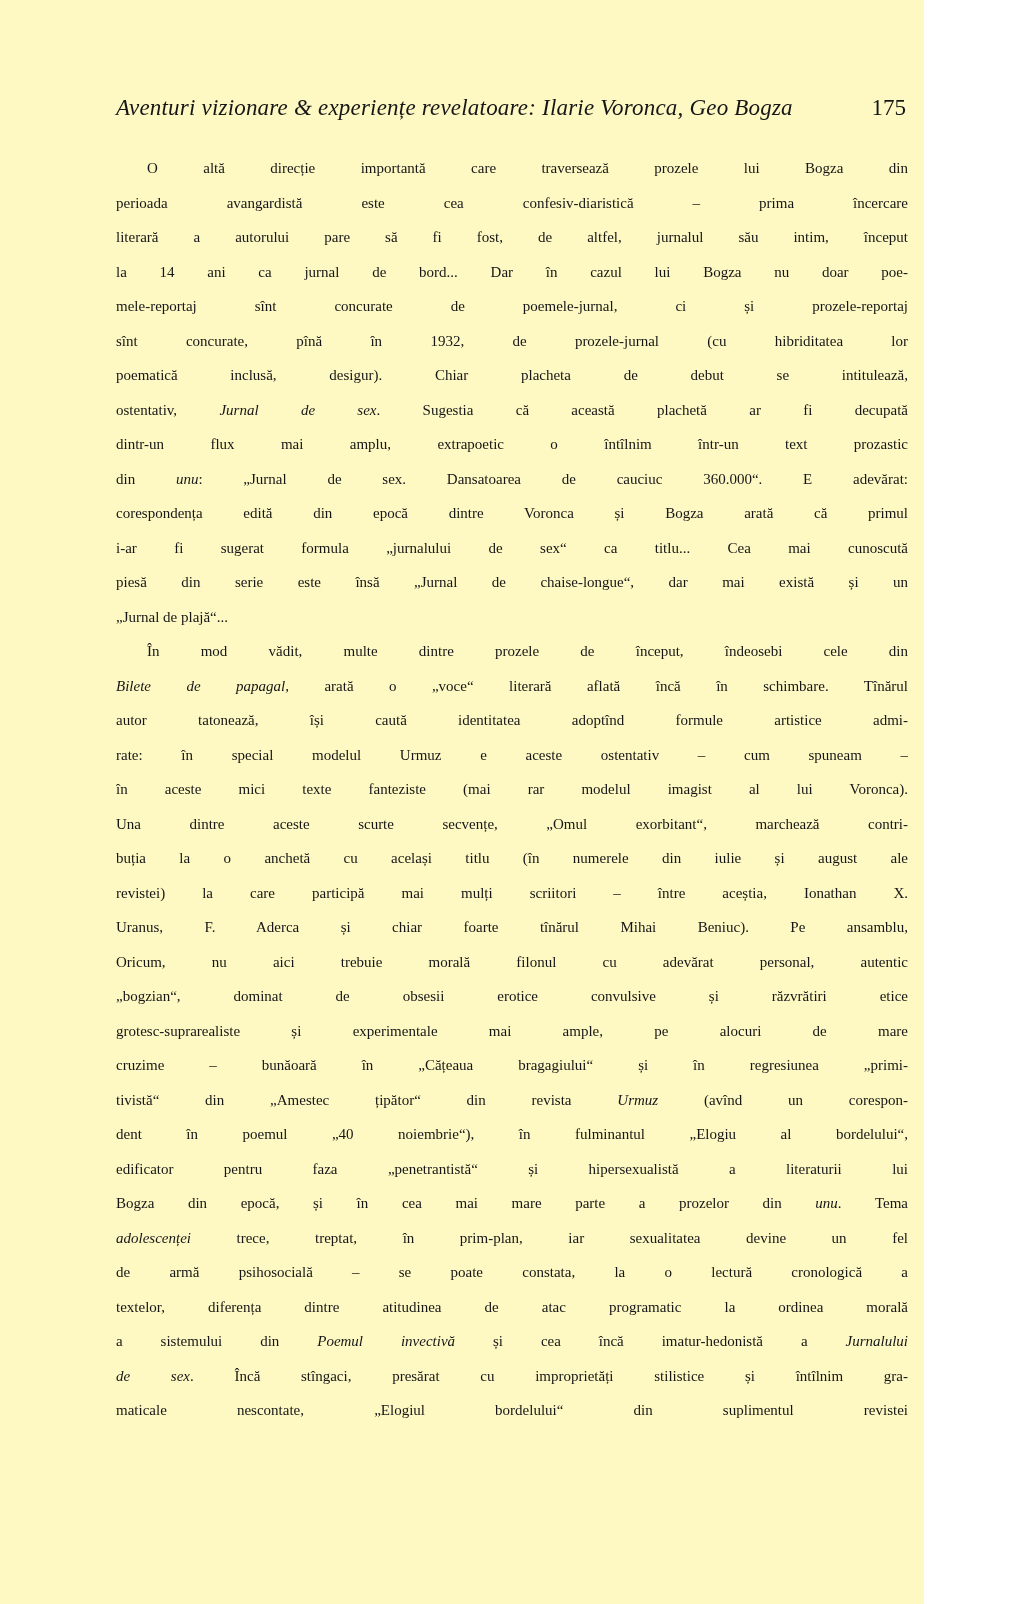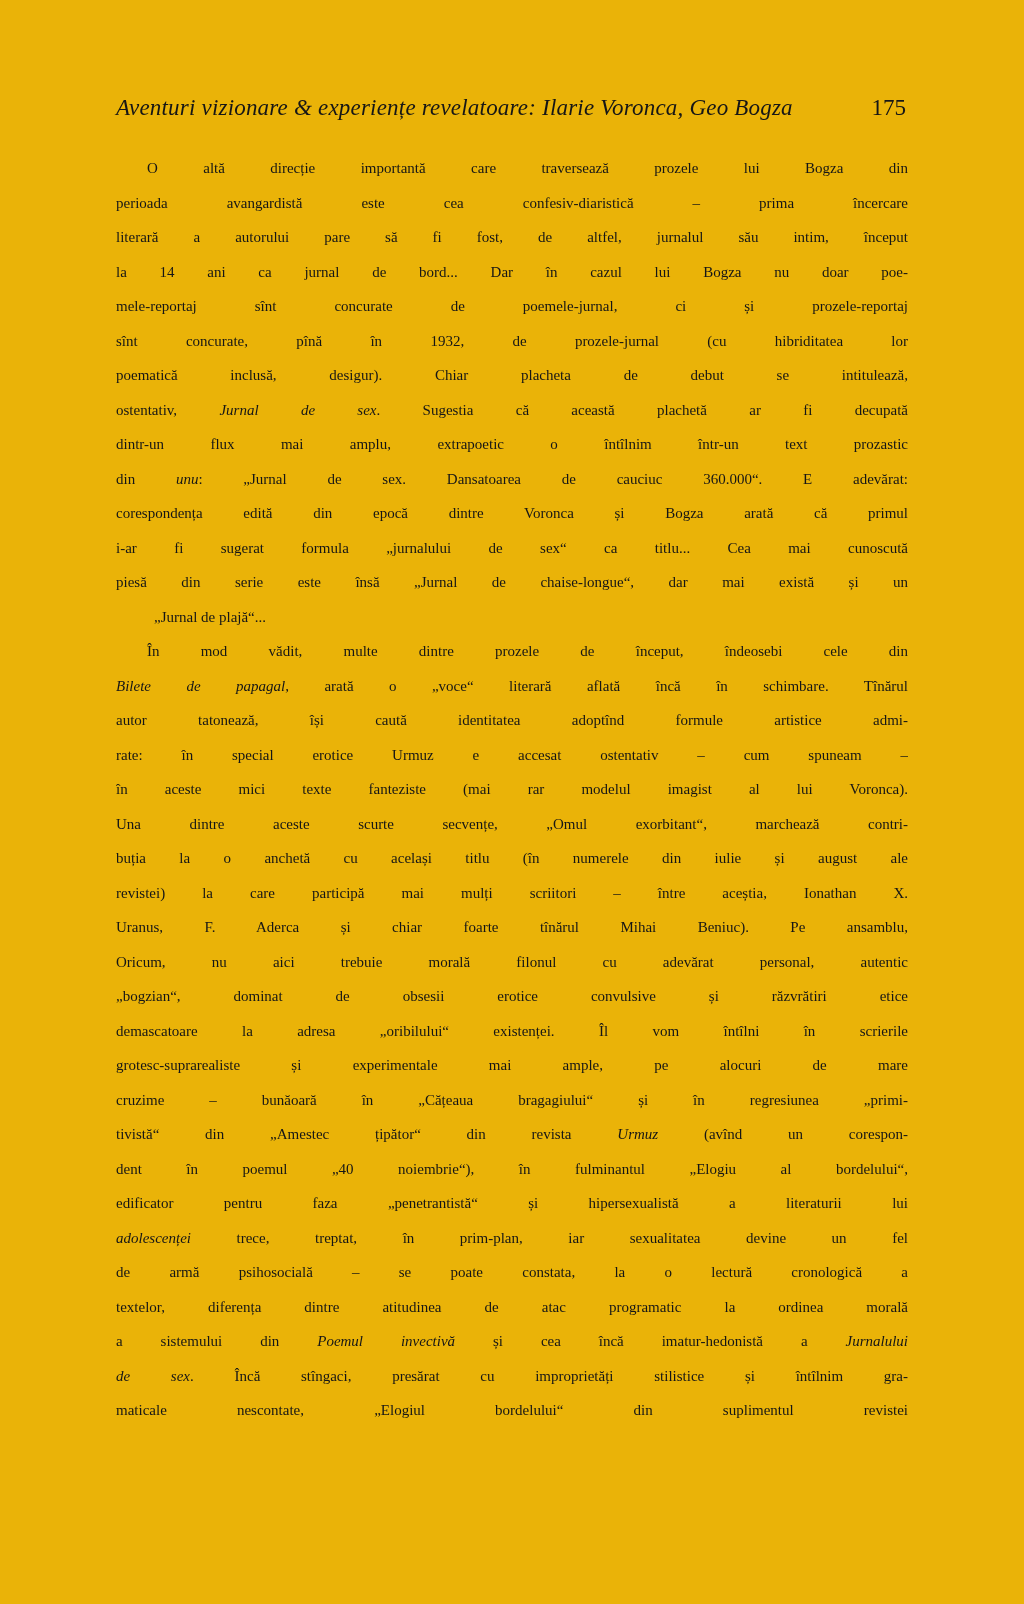--- a/index.html
+++ b/index.html
@@ -3,23 +3,23 @@
 <meta charset="utf-8">
 <style>
   * { margin: 0; padding: 0; box-sizing: border-box; }
 
   html, body {
     background: #ffffff;
   }
 
   .page {
     position: relative;
-    width: 1024px;
+    width: 924px;
     height: 1604px;
-    background: #eab308;
+    background: #fef9c3;
     color: #161616;
     font-family: "Liberation Serif", "DejaVu Serif", serif;
     overflow: hidden;
   }
 
   .content {
     position: absolute;
     left: 116px;
     top: 94px;
     width: 792px;
@@ -52,21 +52,20 @@
   .line {
     text-align: justify;
     text-align-last: justify;
     white-space: normal;
     overflow: hidden;
     height: 34.5px;
   }
 
   .line.last {
     text-align-last: left;
-    margin-left: 38px;
   }
 
   .line.indent {
     text-indent: 31px;
   }
 
   .line em {
     font-style: italic;
   }
 </style>
@@ -95,34 +94,34 @@
           <div class="line"><span>din </span><em>unu</em><span>: „Jurnal de sex. Dansatoarea de cauciuc 360.000“. E adevărat:</span></div>
           <div class="line"><span>corespondența edită din epocă dintre Voronca și Bogza arată că primul</span></div>
           <div class="line"><span>i-ar fi sugerat formula „jurnalului de sex“ ca titlu... Cea mai cunoscută</span></div>
           <div class="line"><span>piesă din serie este însă „Jurnal de chaise-longue“, dar mai există și un</span></div>
           <div class="line last"><span>„Jurnal de plajă“...</span></div>
         </div>
         <div class="paragraph">
           <div class="line indent"><span>În mod vădit, multe dintre prozele de început, îndeosebi cele din</span></div>
           <div class="line"><em>Bilete de papagal</em><span>, arată o „voce“ literară aflată încă în schimbare. Tînărul</span></div>
           <div class="line"><span>autor tatonează, își caută identitatea adoptînd formule artistice admi-</span></div>
-          <div class="line"><span>rate: în special erotice Urmuz e accesat ostentativ – cum spuneam –</span></div>
+          <div class="line"><span>rate: în special modelul Urmuz e aceste ostentativ – cum spuneam –</span></div>
           <div class="line"><span>în aceste mici texte fanteziste (mai rar modelul imagist al lui Voronca).</span></div>
           <div class="line"><span>Una dintre aceste scurte secvențe, „Omul exorbitant“, marchează contri-</span></div>
           <div class="line"><span>buția la o anchetă cu același titlu (în numerele din iulie și august ale</span></div>
           <div class="line"><span>revistei) la care participă mai mulți scriitori – între aceștia, Ionathan X.</span></div>
           <div class="line"><span>Uranus, F. Aderca și chiar foarte tînărul Mihai Beniuc). Pe ansamblu,</span></div>
           <div class="line"><span>Oricum, nu aici trebuie morală filonul cu adevărat personal, autentic</span></div>
           <div class="line"><span>„bogzian“, dominat de obsesii erotice convulsive și răzvrătiri etice</span></div>
-          <div class="line"><span>demascatoare la adresa „oribilului“ existenței. Îl vom întîlni în scrierile</span></div>
           <div class="line"><span>grotesc-suprarealiste și experimentale mai ample, pe alocuri de mare</span></div>
           <div class="line"><span>cruzime – bunăoară în „Cățeaua bragagiului“ și în regresiunea „primi-</span></div>
           <div class="line"><span>tivistă“ din „Amestec țipător“ din revista </span><em>Urmuz</em><span> (avînd un corespon-</span></div>
           <div class="line"><span>dent în poemul „40 noiembrie“), în fulminantul „Elogiu al bordelului“,</span></div>
           <div class="line"><span>edificator pentru faza „penetrantistă“ și hipersexualistă a literaturii lui</span></div>
+          <div class="line"><span>Bogza din epocă, și în cea mai mare parte a prozelor din </span><em>unu</em><span>. Tema</span></div>
           <div class="line"><em>adolescenței</em><span> trece, treptat, în prim-plan, iar sexualitatea devine un fel</span></div>
           <div class="line"><span>de armă psihosocială – se poate constata, la o lectură cronologică a</span></div>
           <div class="line"><span>textelor, diferența dintre atitudinea de atac programatic la ordinea morală</span></div>
           <div class="line"><span>a sistemului din </span><em>Poemul invectivă</em><span> și cea încă imatur-hedonistă a </span><em>Jurnalului</em></div>
           <div class="line"><em>de sex</em><span>. Încă stîngaci, presărat cu improprietăți stilistice și întîlnim gra-</span></div>
           <div class="line"><span>maticale nescontate, „Elogiul bordelului“ din suplimentul revistei</span></div>
         </div>
       </div>
 
   </div>

